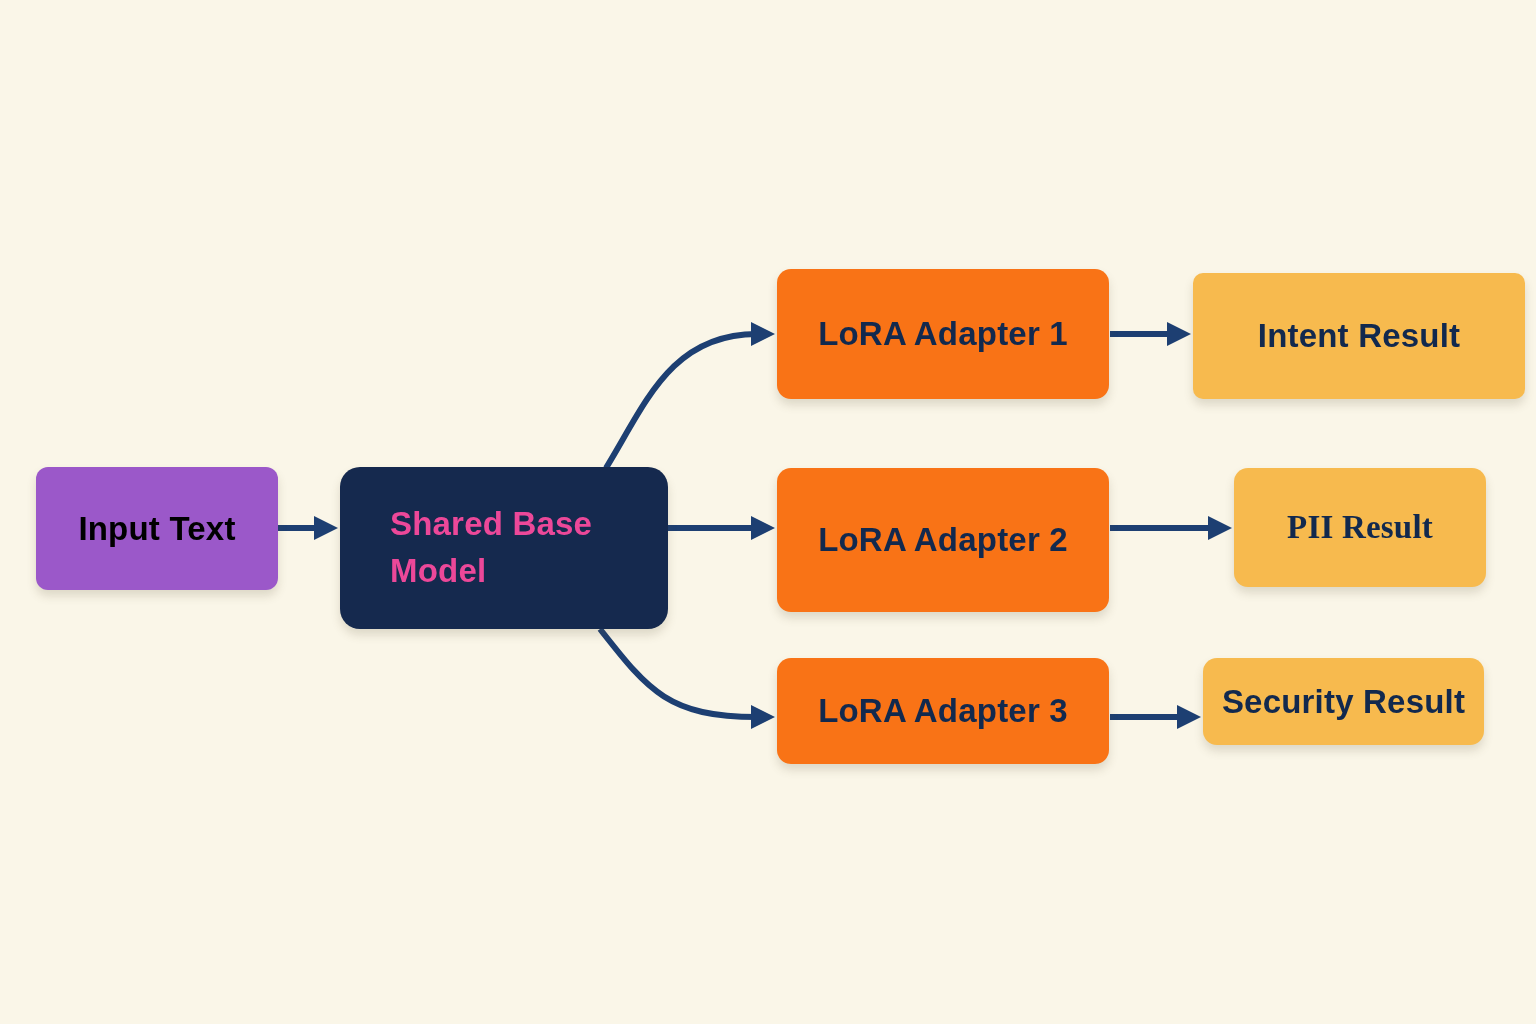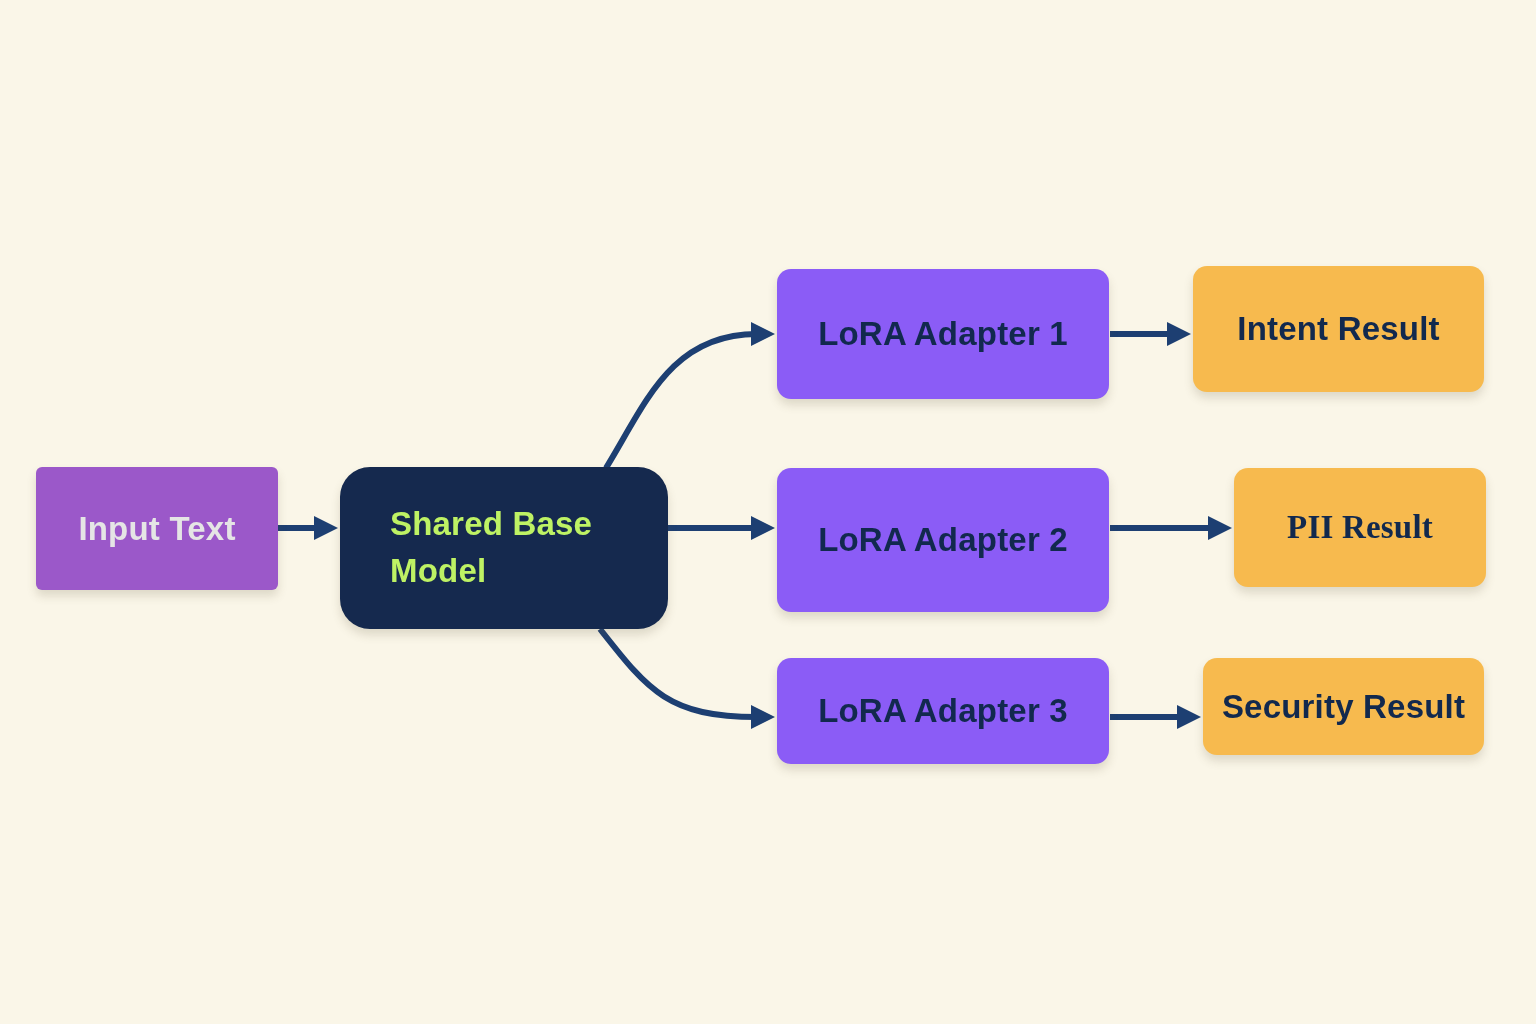--- a/index.html
+++ b/index.html
@@ -27,52 +27,52 @@
     justify-content: center;
     text-align: center;
     font-weight: bold;
     font-size: 33px;
     letter-spacing: 0.2px;
     box-shadow: 0 6px 10px rgba(96, 84, 55, 0.18);
     box-sizing: border-box;
   }
   .node-purple {
     background: #9b58c9;
-    color: #e5e5e5;
-    border-radius: 6px;
+    color: #000000;
+    border-radius: 12px;
   }
   .node-navy {
     background: #15294e;
-    color: #bef264;
-    border-radius: 30px;
+    color: #ec4899;
+    border-radius: 20px;
     justify-content: flex-start;
     text-align: left;
     padding-left: 50px;
     padding-right: 28px;
     line-height: 1.42;
   }
   .node-teal {
-    background: #8b5cf6;
+    background: #f97316;
     color: #12294e;
     border-radius: 14px;
     align-items: center;
   }
   .node-yellow {
     background: #f7ba4e;
     color: #12294e;
     border-radius: 14px;
   }
   #node-input   { left: 36px;   top: 467px; width: 242px; height: 123px; }
   #node-base    { left: 340px;  top: 467px; width: 328px; height: 162px; }
   #node-adapter1{ left: 777px;  top: 269px; width: 332px; height: 130px; }
   #node-adapter2{ left: 777px;  top: 468px; width: 332px; height: 144px; }
   #node-adapter3{ left: 777px;  top: 658px; width: 332px; height: 106px; }
-  #node-result1 { left: 1193px; top: 266px; width: 291px; height: 126px; }
+  #node-result1 { left: 1193px; top: 273px; width: 332px; height: 126px; border-radius: 10px; }
   #node-result2 { left: 1234px; top: 468px; width: 252px; height: 119px; font-family: Liberation Serif, serif; }
-  #node-result3 { left: 1203px; top: 658px; width: 281px; height: 97px; }
+  #node-result3 { left: 1203px; top: 658px; width: 281px; height: 87px; }
   .edge {
     stroke: #1d3f72;
     stroke-width: 6;
     fill: none;
     stroke-linecap: butt;
   }
 </style>
 </head>
 <body>
 

